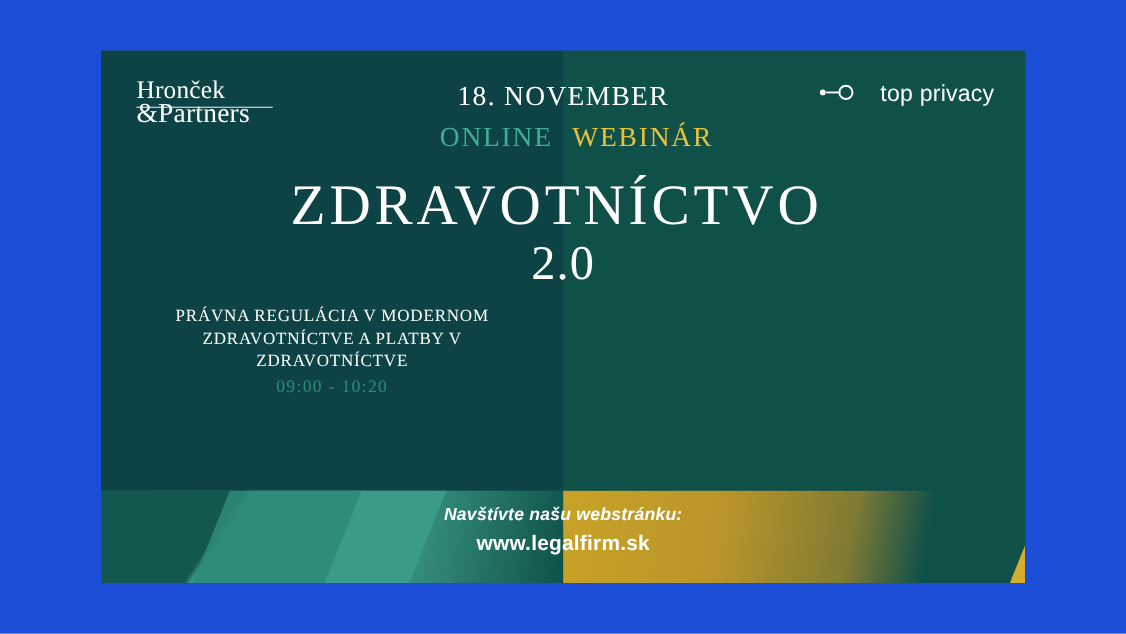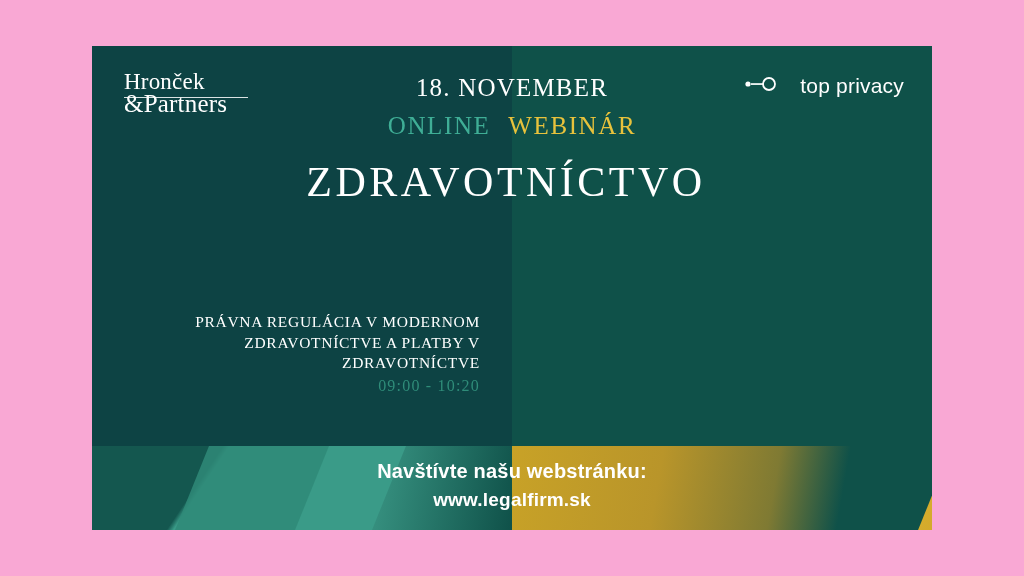--- a/index.html
+++ b/index.html
@@ -10,21 +10,21 @@
   body {
     width: 1024px;
     height: 576px;
     font-family: "Liberation Sans", sans-serif;
     overflow: hidden;
   }
   .canvas {
     position: relative;
     width: 1024px;
     height: 576px;
-    background: #f9a8d4;
+    background: #1d4ed8;
   }
   
   .poster {
     position: absolute;
     left: 92px;
     top: 46px;
     width: 840px;
     height: 484px;
     overflow: hidden;
     background: #0d4a4a;
@@ -166,61 +166,61 @@
   }
   .webinar-row {
     position: absolute;
     left: 0;
     top: 66px;
     width: 840px;
     text-align: center;
     font-family: "Liberation Serif", serif;
     font-size: 25px;
     letter-spacing: 1.6px;
+    padding-left: 12px;
   }
   .online {
     color: #3fae96;
   }
   .webinar {
     color: #e8c23c;
     margin-left: 10px;
   }
 
   
   .title {
     position: absolute;
     left: 0;
     top: 112px;
     width: 828px;
     text-align: center;
     color: #ffffff;
     font-family: "Liberation Serif", serif;
-    font-size: 42px;
+    font-size: 52px;
     letter-spacing: 3.5px;
     font-weight: 400;
   }
   .title-sub {
     position: absolute;
     left: 0;
     top: 168px;
     width: 840px;
     text-align: center;
     color: #ffffff;
     font-family: "Liberation Serif", serif;
     font-size: 44px;
     letter-spacing: 1px;
     font-weight: 400;
   }
 
   
   .session {
     position: absolute;
-    text-align: right;
-    font-family: "Liberation Serif", serif;
-    margin-top: 34px;
+    text-align: center;
+    font-family: "Liberation Serif", serif;
   }
   .session .s-name {
     color: #ffffff;
     font-size: 15.5px;
     letter-spacing: .7px;
     line-height: 1.33;
     text-transform: uppercase;
   }
   .session .s-time {
     margin-top: 3px;
@@ -239,23 +239,24 @@
   
   .footer {
     position: absolute;
     left: 0;
     top: 414px;
     width: 840px;
     text-align: center;
     color: #ffffff;
   }
   .footer-label {
-    font-size: 20px;
+    font-size: 16px;
     font-weight: 700;
     letter-spacing: .2px;
+    font-style: italic;
   }
   .footer-url {
     margin-top: 6px;
     font-size: 19px;
     font-weight: 700;
     letter-spacing: .2px;
   }
 </style>
 </head>
 <body>
@@ -295,20 +296,21 @@
     </div>
 
     <div class="date">18. NOVEMBER</div>
 
     <div class="webinar-row">
       <span class="online">ONLINE</span>
       <span class="webinar">WEBINÁR</span>
     </div>
 
     <div class="title">ZDRAVOTNÍCTVO</div>
+    <div class="title-sub">2.0</div>
 
     <div class="session session-1">
       <div class="s-name">PRÁVNA REGULÁCIA V MODERNOM ZDRAVOTNÍCTVE A PLATBY V ZDRAVOTNÍCTVE</div>
       <div class="s-time t-teal">09:00 - 10:20</div>
     </div>
 
     <div class="session session-2">
     </div>
 
 

